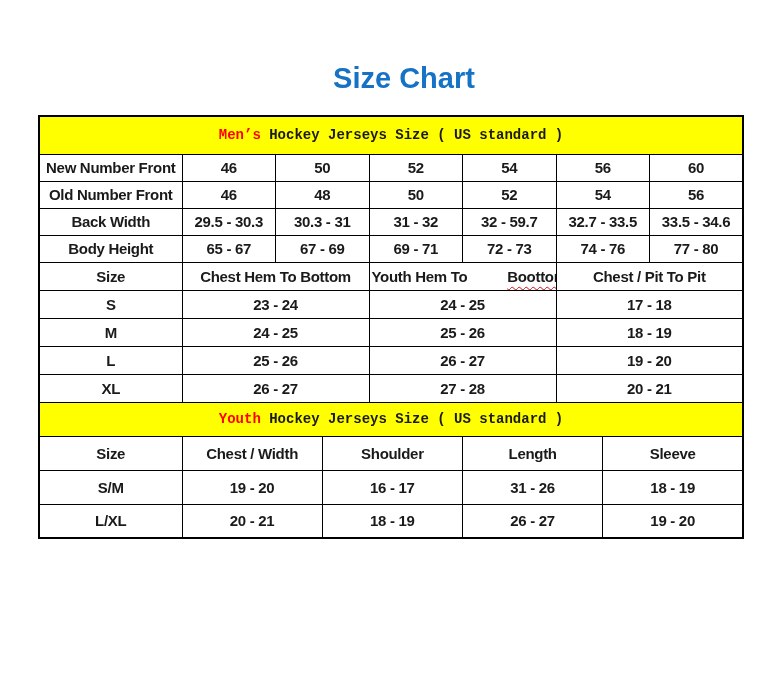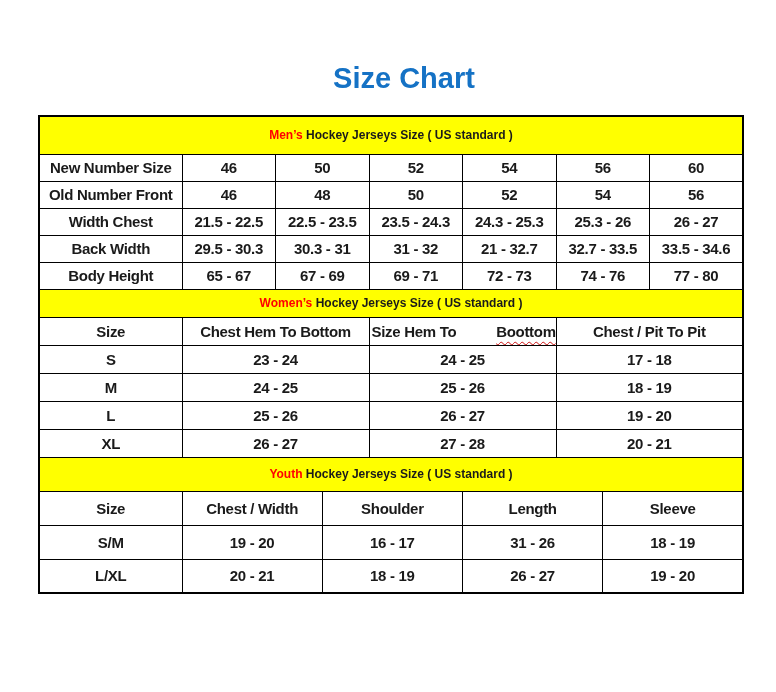--- a/index.html
+++ b/index.html
@@ -43,22 +43,23 @@
     letter-spacing: -0.3px;
     color: #1a1a1a;
     padding: 0 2px;
     height: 27px;
     white-space: nowrap;
     overflow: hidden;
   }
   tr.band-row td {
     background: var(--band-yellow);
     height: 38px;
-    font-size: 12px;
+    font-size: 14px;
     letter-spacing: 0px;
+    font-family: Liberation Mono, monospace;
   }
   .band-red { color: var(--accent-red); }
   tr.sec-womens td { height: 28px; }
   tr.sec-youth  td { height: 34px; }
   .squiggle {
     text-decoration: underline wavy #cc1111 1px;
     text-decoration-skip-ink: none;
     text-underline-offset: 4px;
     margin-left: 36px;
   }
@@ -83,71 +84,59 @@
       <col class="col-unit">
         <col class="col-unit">
         <col class="col-unit">
         <col class="col-unit">
     </colgroup>
     <tbody id="table-body">
         <tr class="band-row sec-mens">
           <td colspan="13"><span class="band-red">Men’s</span> <span>Hockey Jerseys Size ( US standard )</span></td>
         </tr>
         <tr class="data-row sec-mens">
-          <td colspan="1">New Number Size</td>
+          <td colspan="1">New Number Front</td>
           <td colspan="2">46</td>
           <td colspan="2">50</td>
           <td colspan="2">52</td>
           <td colspan="2">54</td>
           <td colspan="2">56</td>
           <td colspan="2">60</td>
         </tr>
         <tr class="data-row sec-mens">
           <td colspan="1">Old Number Front</td>
           <td colspan="2">46</td>
           <td colspan="2">48</td>
           <td colspan="2">50</td>
           <td colspan="2">52</td>
           <td colspan="2">54</td>
           <td colspan="2">56</td>
         </tr>
         <tr class="data-row sec-mens">
-          <td colspan="1">Width Chest</td>
-          <td colspan="2">21.5 - 22.5</td>
-          <td colspan="2">22.5 - 23.5</td>
-          <td colspan="2">23.5 - 24.3</td>
-          <td colspan="2">24.3 - 25.3</td>
-          <td colspan="2">25.3 - 26</td>
-          <td colspan="2">26 - 27</td>
-        </tr>
-        <tr class="data-row sec-mens">
           <td colspan="1">Back Width</td>
           <td colspan="2">29.5 - 30.3</td>
           <td colspan="2">30.3 - 31</td>
           <td colspan="2">31 - 32</td>
-          <td colspan="2">21 - 32.7</td>
+          <td colspan="2">32 - 59.7</td>
           <td colspan="2">32.7 - 33.5</td>
           <td colspan="2">33.5 - 34.6</td>
         </tr>
         <tr class="data-row sec-mens">
           <td colspan="1">Body Height</td>
           <td colspan="2">65 - 67</td>
           <td colspan="2">67 - 69</td>
           <td colspan="2">69 - 71</td>
           <td colspan="2">72 - 73</td>
           <td colspan="2">74 - 76</td>
           <td colspan="2">77 - 80</td>
         </tr>
-        <tr class="band-row sec-womens">
-          <td colspan="13"><span class="band-red">Women’s</span> <span>Hockey Jerseys Size ( US standard )</span></td>
-        </tr>
         <tr class="header-row sec-womens">
           <td colspan="1">Size</td>
           <td colspan="4">Chest Hem To Bottom</td>
-          <td colspan="4"><span>Size Hem To </span><span class="squiggle">Boottom</span></td>
+          <td colspan="4"><span>Youth Hem To </span><span class="squiggle">Boottom</span></td>
           <td colspan="4">Chest / Pit To Pit</td>
         </tr>
         <tr class="data-row sec-womens">
           <td colspan="1">S</td>
           <td colspan="4">23 - 24</td>
           <td colspan="4">24 - 25</td>
           <td colspan="4">17 - 18</td>
         </tr>
         <tr class="data-row sec-womens">
           <td colspan="1">M</td>

